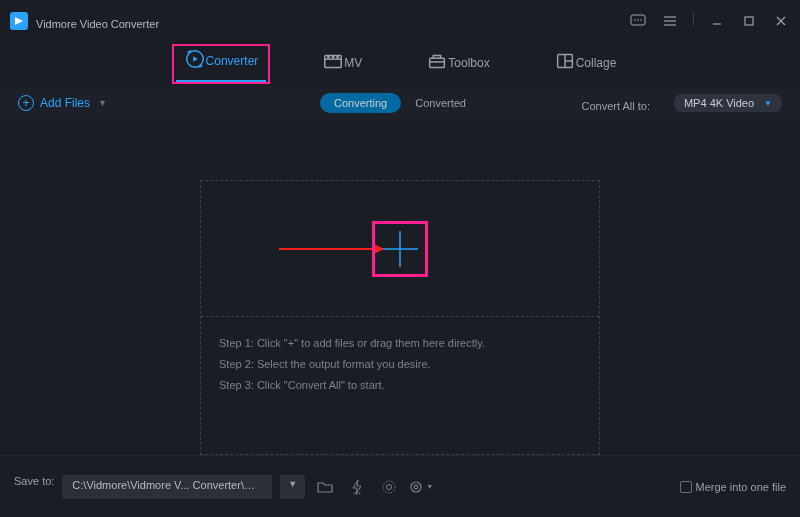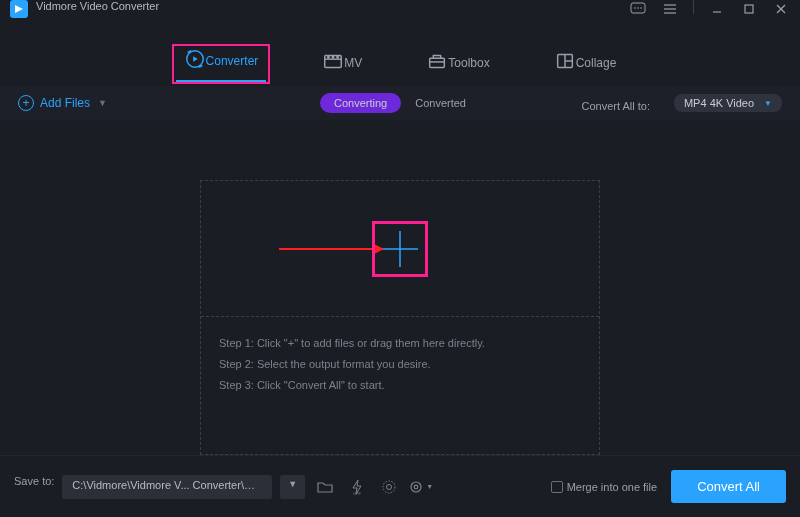--- a/index.html
+++ b/index.html
@@ -1,20 +1,20 @@
 <!DOCTYPE html>
 <html><head>
 <meta charset="utf-8">
 <style>
 *{margin:0;padding:0;box-sizing:border-box;user-select:none}
 html,body{width:800px;height:517px;overflow:hidden}
 body{background:#1a1d24;font-family:"Segoe UI",Arial,sans-serif;color:#8a8f99;font-size:12px;position:relative}
 
 
-.titlebar{height:30px;display:flex;align-items:flex-start;padding:0 10px 0 10px;background:#1a1d24}
+.titlebar{height:30px;display:flex;align-items:flex-end;padding:0 10px 0 10px;background:#1a1d24}
 .logo{width:18px;height:18px;background:#2aa3ff;border-radius:3px;display:flex;align-items:center;justify-content:center;margin-right:8px}
 .logo svg{width:12px;height:12px}
 .apptitle{color:#b5bac4;font-size:11px}
 .winctrl{margin-left:auto;display:flex;gap:14px;color:#9aa0aa}
 .winctrl span{cursor:pointer;display:flex;align-items:center;justify-content:center;width:18px;height:18px}
 
 
 .tabs{display:flex;justify-content:center;gap:48px;height:56px;align-items:flex-end;padding-bottom:4px}
 .tab{display:flex;flex-direction:row;align-items:center;color:#9aa0aa;cursor:pointer;padding:2px 8px 6px 8px}
 .tab svg{width:22px;height:22px;margin-bottom:4px}
@@ -23,21 +23,21 @@
 .tab-wrap{position:relative}
 .tab-hi{position:absolute;border:2px solid #ff1f8f;pointer-events:none}
 
 
 .toolbar{height:34px;display:flex;align-items:center;padding:0 18px;background:#1d2028}
 .addfiles{display:flex;align-items:center;color:#2aa3ff;cursor:pointer;gap:6px;font-size:12px}
 .addfiles .plus{width:16px;height:16px;border:1.5px solid #2aa3ff;border-radius:50%;display:flex;align-items:center;justify-content:center;font-size:12px;line-height:1}
 .addfiles .caret{font-size:9px;margin-left:2px;color:#6b7078}
 .subtabs{position:absolute;left:50%;transform:translateX(-50%);display:flex;align-items:center;gap:0}
 .subtab{padding:4px 14px;color:#9aa0aa;cursor:pointer;font-size:11px}
-.subtab.active{background:#6d28d9;border-radius:12px;color:#c8ccd3}
+.subtab.active{background:#0369a1;border-radius:12px;color:#c8ccd3}
 .convertto{margin-left:auto;display:flex;align-items:flex-end;gap:24px;font-size:11px;color:#9aa0aa}
 .fmtsel{background:#2f333d;color:#c8ccd3;padding:3px 10px;display:flex;align-items:center;gap:10px;border-radius:8px;cursor:pointer;font-size:11px}
 .fmtsel .dd{color:#2aa3ff;font-size:8px}
 
 
 .main{position:absolute;top:120px;left:0;right:0;bottom:62px;display:flex;justify-content:center}
 .dropzone{margin-top:60px;width:400px;border:1px dashed #3a3f49;display:flex;flex-direction:column}
 .dz-top{height:135px;display:flex;align-items:center;justify-content:center;position:relative}
 .bigplus{width:46px;height:46px;display:flex;align-items:center;justify-content:center;cursor:pointer}
 .bigplus svg line{stroke:#2aa3ff;stroke-width:1.5}
@@ -213,14 +213,13 @@
           <circle cx="7" cy="8" r="5" fill="none" stroke="#7c828c" stroke-width="1.2"></circle>
           <circle cx="7" cy="8" r="1.8" fill="none" stroke="#7c828c" stroke-width="1.2"></circle>
         </svg>
         <span style="font-size:7px;margin-left:1px;color:#7c828c">▼</span>
       </div>
   </div>
   <div class="merge">
     <span class="chk"></span>
     <span>Merge into one file</span>
   </div>
-  <button class="convertall">Convert All</button>
 </div>
 
 </body></html>

